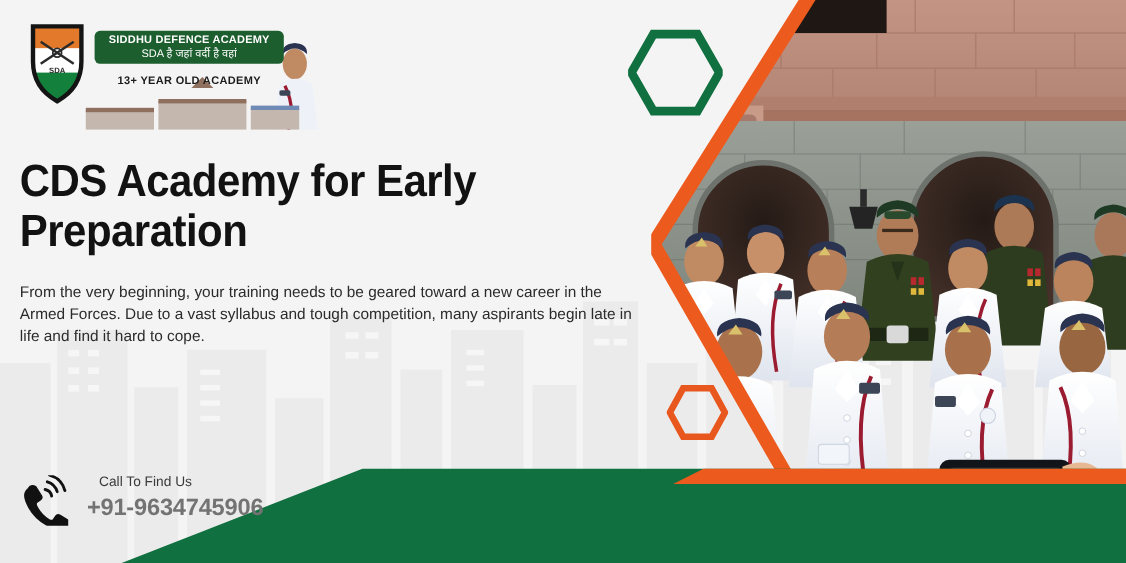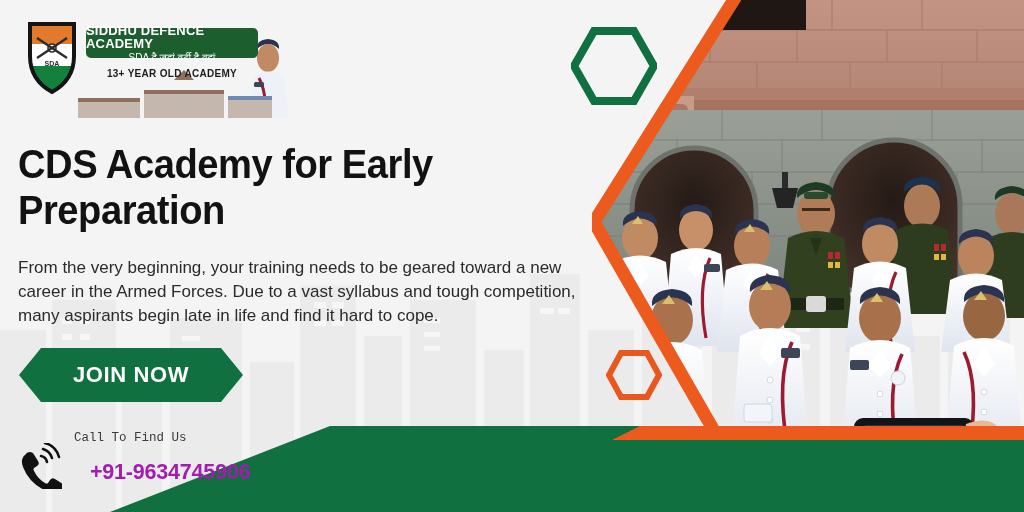--- a/index.html
+++ b/index.html
@@ -50,43 +50,43 @@
     font-family:"Liberation Sans",sans-serif;
     font-weight:bold;
     font-size:41px;line-height:1.12;
     letter-spacing:-0.5px;
     color:#121212;
     transform:scaleX(0.93);transform-origin:left top;
     margin:0;
   }
   .subcopy{
     position:absolute;left:18px;top:256px;width:560px;
-    font-size:17px;line-height:1.42;color:#2b2b2b;
+    font-size:14px;line-height:1.42;color:#2b2b2b;
     margin:0;
   }
 
   
   .cta{
     position:absolute;left:19px;top:348px;
     width:224px;height:54px;
     background:#10703F;
     clip-path:polygon(22px 0,202px 0,224px 27px,202px 54px,22px 54px,0 27px);
     border:0;cursor:pointer;padding:0;
     display:flex;align-items:center;justify-content:center;
     color:#fff;font-size:22px;font-weight:bold;letter-spacing:0.6px;
     font-family:"Liberation Sans",sans-serif;
   }
 
   
   .contact{position:absolute;display:flex;align-items:center;gap:12px;}
   .contact-phone{left:16px;top:432px;}
   .contact-web{left:255px;top:432px;}
   .contact-ico{width:46px;height:46px;flex:0 0 46px;}
-  .c-label{font-size:12.5px;color:#3a3a3a;line-height:1.1;margin:0 0 3px 0;font-family:Liberation Mono, monospace;}
-  .c-value{font-size:21.5px;font-weight:bold;color:#a21caf;line-height:1;margin:16px;letter-spacing:-0.2px;}
+  .c-label{font-size:12.5px;color:#3a3a3a;line-height:1.1;margin:0 0 3px 16px;}
+  .c-value{font-size:21.5px;font-weight:bold;color:#737373;line-height:1;margin:5px;letter-spacing:-0.2px;}
   .c-value.web{font-size:22px;letter-spacing:-0.6px;}
 </style>
 </head>
 <body>
 
 <div id="banner">
 
   <svg class="skyline" viewBox="0 0 1024 512" preserveAspectRatio="none" aria-hidden="true">
     <rect x="0" y="0" width="1024" height="512" fill="#F4F4F4"></rect>
     <g fill="#EBEBEB">
@@ -436,31 +436,30 @@
         <path d="M156 62 h20 l-10 -10 Z"></path>
         <rect x="126" y="72" width="80" height="4"></rect>
       </g>
       <g fill="#6e8ab5">
         <rect x="210" y="78" width="44" height="4"></rect>
       </g>
     </svg>
 
     
     <div class="logo-banner-text" style="position:absolute;left:68px;top:10px;width:172px;height:30px;background:#1C5E2E;border-radius:5px;display:flex;flex-direction:column;align-items:center;justify-content:center;">
-      <span style="color:#fff;font-size:13px;font-weight:bold;letter-spacing:0.2px;line-height:1;">SIDDHU DEFENCE ACADEMY</span>
+      <span style="color:#fff;font-size:10px;font-weight:bold;letter-spacing:0.2px;line-height:1;">SIDDHU DEFENCE ACADEMY</span>
       <span style="color:#fff;font-size:10px;line-height:1;margin-top:3px;">SDA है जहां वर्दी है वहां</span>
     </div>
     <span style="position:absolute;left:68px;top:50px;width:172px;text-align:center;font-size:10px;font-weight:bold;color:#1b1b1b;letter-spacing:0.3px;">13+ YEAR OLD ACADEMY</span>
   </div>
 
   <h1 class="headline">CDS Academy for Early Preparation</h1>
 
   <p class="subcopy">From the very beginning, your training needs to be geared toward a new career in the Armed Forces. Due to a vast syllabus and tough competition, many aspirants begin late in life and find it hard to cope.</p>
 
-  <button class="cta">JOIN NOW</button>
 
   <div class="contact contact-phone">
     <svg class="contact-ico" viewBox="0 0 46 46" aria-hidden="true">
       <path d="M9 12 q3 -5 8 -2 l5 8 q2 3 -1 5 l-3 2 q-1 1 0 3 q4 8 11 12 q2 1 3 0 l2 -3 q2 -3 5 -1 l8 5 q3 3 -2 7 q-5 4 -12 1 Q14 42 7 24 Q4 16 9 12 Z" fill="#111111"></path>
       <g fill="none" stroke="#111111" stroke-width="2.6" stroke-linecap="round">
         <path d="M27 6 q7 2 9 9"></path>
         <path d="M25 13 q5 1 6 6"></path>
         <path d="M29 0 q11 3 14 14"></path>
       </g>
     </svg>

